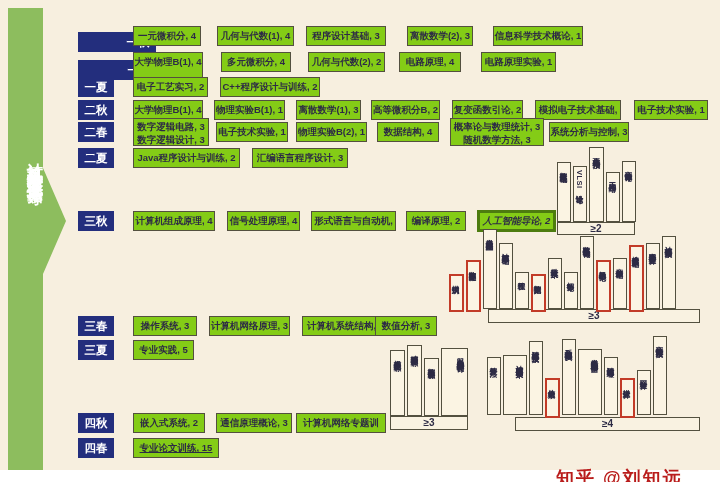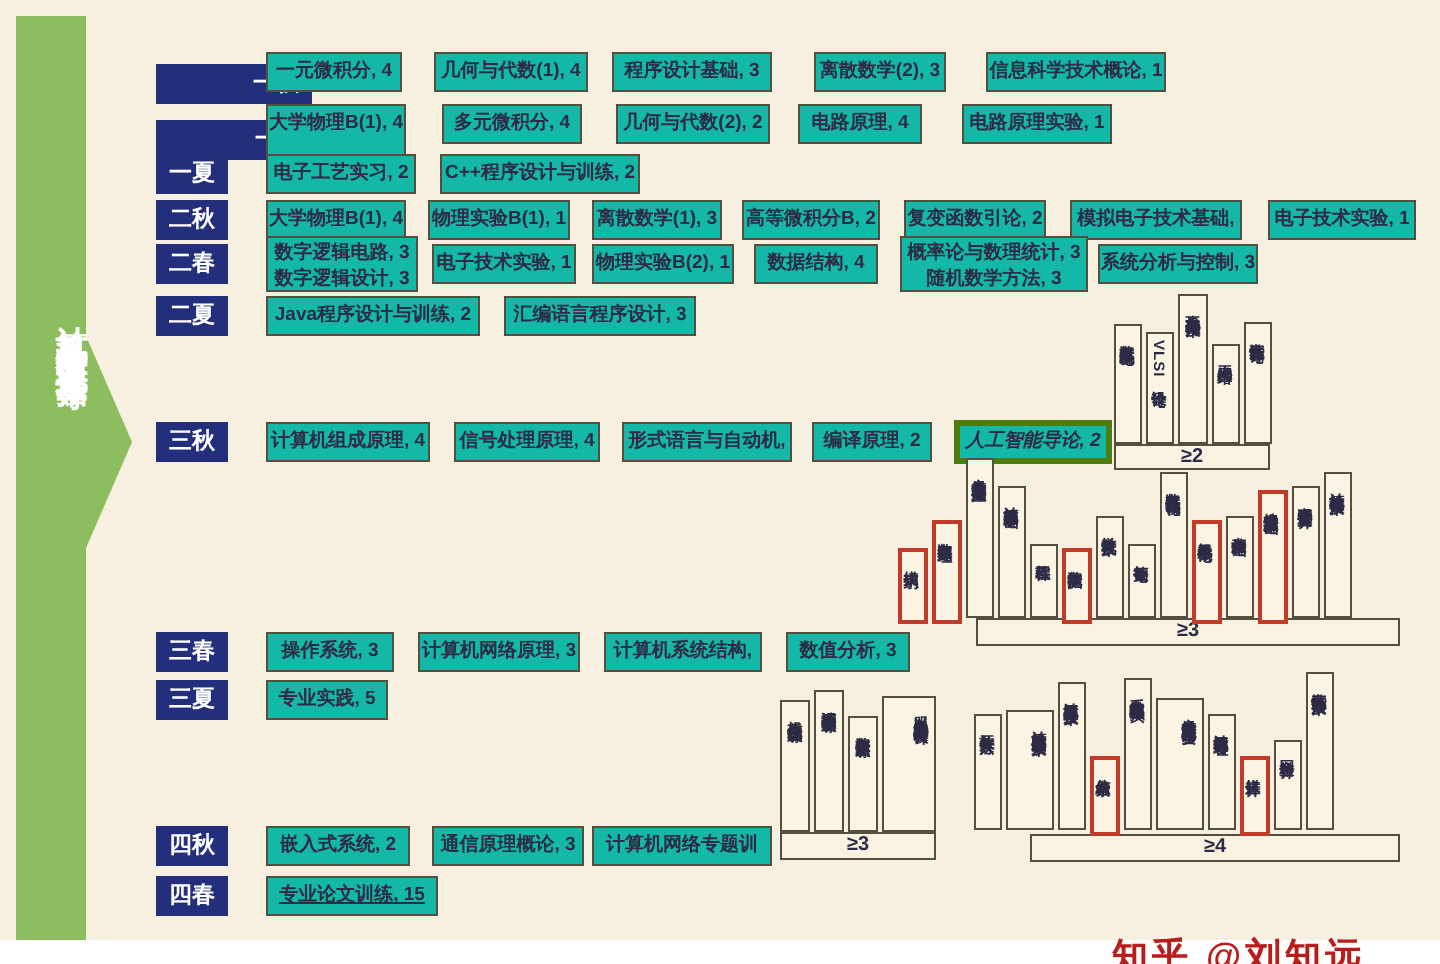--- a/index.html
+++ b/index.html
@@ -5,21 +5,21 @@
   html,body{margin:0;padding:0;background:#ffffff;}
   #stage{position:relative;width:720px;height:482px;background:#ffffff;overflow:hidden;
          font-family:"Liberation Sans","DejaVu Sans",sans-serif;}
   #paper{position:absolute;left:0;top:0;width:720px;height:470px;background:#f7efdf;}
   .banner-wrap{position:absolute;left:8px;top:8px;width:58px;height:462px;}
   .banner-text{position:absolute;left:9px;top:150px;width:36px;writing-mode:vertical-rl;
         text-orientation:mixed;color:#ffffff;font-weight:bold;font-size:16px;
         letter-spacing:2px;padding-right:2px;}
   .sem-label{position:absolute;left:78px;width:36px;height:20px;background:#232e7d;
         color:#ffffff;font-weight:bold;font-size:11.5px;line-height:20px;text-align:center;}
-  .course{position:absolute;box-sizing:border-box;height:20px;background:#14b8a6;
+  .course{position:absolute;box-sizing:border-box;height:20px;background:#84cc16;
         border:1px solid #53503f;color:#2d2b45;font-weight:bold;font-size:9.5px;
         line-height:17px;text-align:center;white-space:pre-line;overflow:hidden;}
   .course.two{line-height:13px;padding-top:1px;}
   .course.red{border:3px solid #4d7c0f;line-height:15px;font-style:italic;}
   .vcol{position:absolute;box-sizing:border-box;background:#fbf4e3;border:1px solid #53503f;
         writing-mode:vertical-rl;text-orientation:mixed;font-size:7.5px;font-weight:bold;
         color:#2d2b45;letter-spacing:0.5px;padding:3px 1px 0 0;line-height:11px;overflow:hidden;}
   .vcol.red{border:2px solid #c23b28;}
   .strip{position:absolute;box-sizing:border-box;border:1px solid #53503f;background:#f9f2e1;
         font-size:10px;font-weight:bold;text-align:center;color:#2d2b45;line-height:12px;}
@@ -78,21 +78,21 @@
       <div class="sem-label" style="top: 211px;">三秋</div>
       <div class="course" style="left: 133px; top: 211px; width: 82px; height: 20px;">计算机组成原理, 4</div>
       <div class="course" style="left: 227px; top: 211px; width: 73px; height: 20px;">信号处理原理, 4</div>
       <div class="course" style="left: 311px; top: 211px; width: 85px; height: 20px;">形式语言与自动机, 2</div>
       <div class="course" style="left: 406px; top: 211px; width: 60px; height: 20px;">编译原理, 2</div>
       <div class="course red" style="left: 477px; top: 210px; width: 79px; height: 22px;">人工智能导论, 2</div>
       <div class="sem-label" style="top: 316px;">三春</div>
       <div class="course" style="left: 133px; top: 316px; width: 64px; height: 20px;">操作系统, 3</div>
       <div class="course" style="left: 209px; top: 316px; width: 81px; height: 20px;">计算机网络原理, 3</div>
       <div class="course" style="left: 302px; top: 316px; width: 79px; height: 20px;">计算机系统结构, 3</div>
-      <div class="course" style="left: 393px; top: 316px; width: 62px; height: 20px;">数值分析, 3</div>
+      <div class="course" style="left: 375px; top: 316px; width: 62px; height: 20px;">数值分析, 3</div>
       <div class="sem-label" style="top: 340px;">三夏</div>
       <div class="course" style="left: 133px; top: 340px; width: 61px; height: 20px;">专业实践, 5</div>
       <div class="sem-label" style="top: 413px;">四秋</div>
       <div class="course" style="left: 133px; top: 413px; width: 72px; height: 20px;">嵌入式系统, 2</div>
       <div class="course" style="left: 216px; top: 413px; width: 76px; height: 20px;">通信原理概论, 3</div>
       <div class="course" style="left: 296px; top: 413px; width: 90px; height: 20px;">计算机网络专题训练, 1</div>
       <div class="sem-label" style="top: 438px;">四春</div>
       <div class="course" style="left: 133px; top: 438px; width: 86px; height: 20px; text-decoration: underline;">专业论文训练, 15</div>
       <div class="strip" style="left: 557px; top: 222px; width: 78px; height: 13px;">≥2</div>
       <div class="vcol" style="left: 557px; top: 162px; width: 14px; height: 60px;">数据库系统概论</div>

